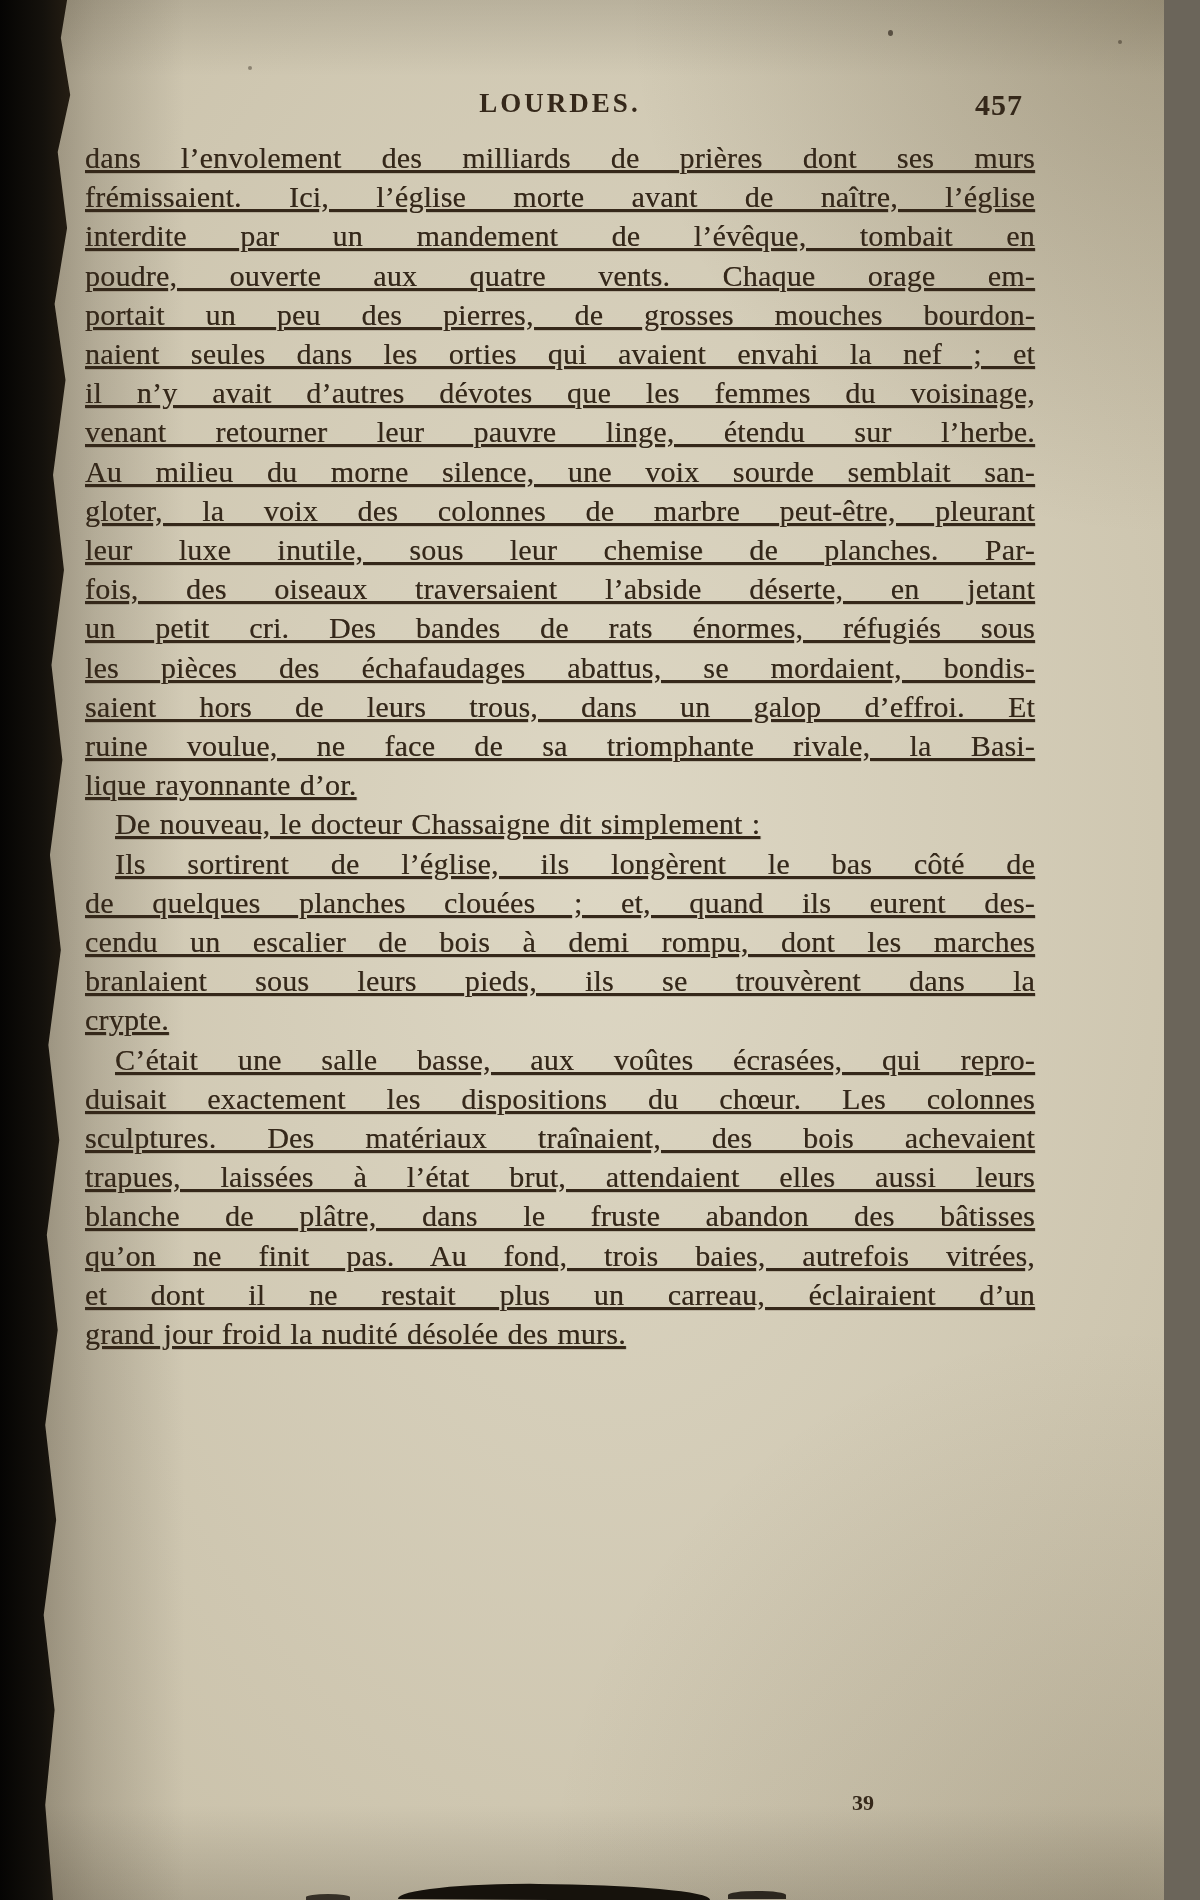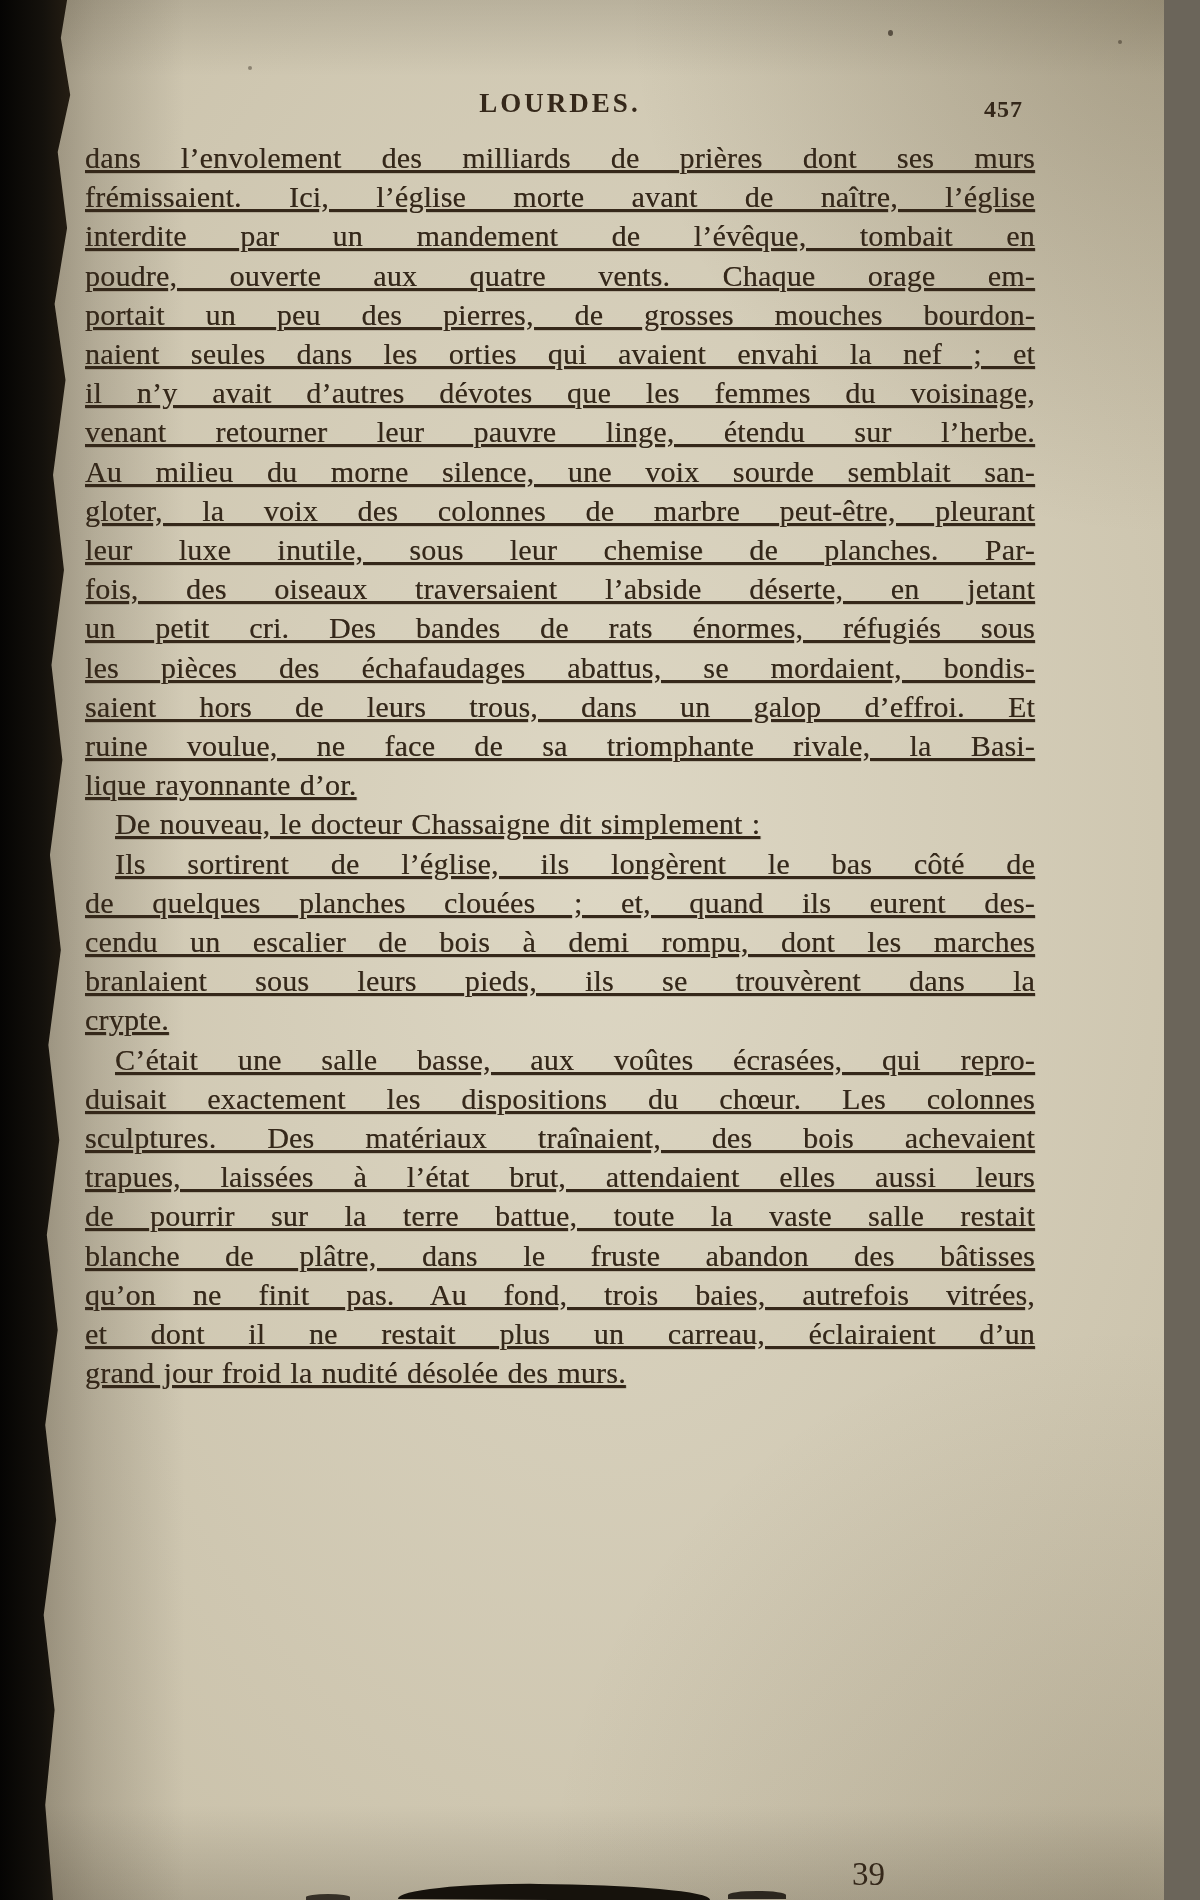--- a/index.html
+++ b/index.html
@@ -51,23 +51,23 @@
     position: absolute;
     left: 0; right: 0;
     text-align: center;
     font-weight: bold;
     font-size: 27px;
     letter-spacing: 3px;
   }
   .page-number {
     position: absolute;
     right: 12px;
-    top: 8px;
+    top: 0;
     font-weight: bold;
-    font-size: 24px;
+    font-size: 30px;
     letter-spacing: 1px;
   }
 
   .text-col {
     position: absolute;
     z-index: 3;
     left: 85px;
     top: 138px;
     width: 950px;
     font-size: 30px;
@@ -82,23 +82,23 @@
     white-space: normal;
     text-decoration: underline;
   }
   .line.last { text-align-last: left; }
   .line.first { text-indent: 30px; }
 
   .signature {
     position: absolute;
     z-index: 3;
     left: 852px;
-    top: 1856px;
-    font-weight: normal;
-    font-size: 33px;
+    top: 1790px;
+    font-weight: bold;
+    font-size: 22px;
   }
 
   .scan-smudge {
     position: absolute;
     z-index: 4;
     background: #16120c;
   }
   .smudge-main {
     left: 398px; bottom: 0; width: 312px; height: 16px;
     border-radius: 45% 55% 0 0 / 100% 90% 0 0;
@@ -165,21 +165,20 @@
         <div class="line">de quelques planches clouées ; et, quand ils eurent des-</div>
         <div class="line">cendu un escalier de bois à demi rompu, dont les marches</div>
         <div class="line">branlaient sous leurs pieds, ils se trouvèrent dans la</div>
         <div class="line last">crypte.</div>
       </div>
       <div class="paragraph">
         <div class="line first">C’était une salle basse, aux voûtes écrasées, qui repro-</div>
         <div class="line">duisait exactement les dispositions du chœur. Les colonnes</div>
         <div class="line">sculptures. Des matériaux traînaient, des bois achevaient</div>
         <div class="line">trapues, laissées à l’état brut, attendaient elles aussi leurs</div>
-        <div class="line">de pourrir sur la terre battue, toute la vaste salle restait</div>
         <div class="line">blanche de plâtre, dans le fruste abandon des bâtisses</div>
         <div class="line">qu’on ne finit pas. Au fond, trois baies, autrefois vitrées,</div>
         <div class="line">et dont il ne restait plus un carreau, éclairaient d’un</div>
         <div class="line last">grand jour froid la nudité désolée des murs.</div>
       </div>
     </div>
 
   <div class="signature">39</div>
 
   <div class="scan-smudge smudge-main"></div>

